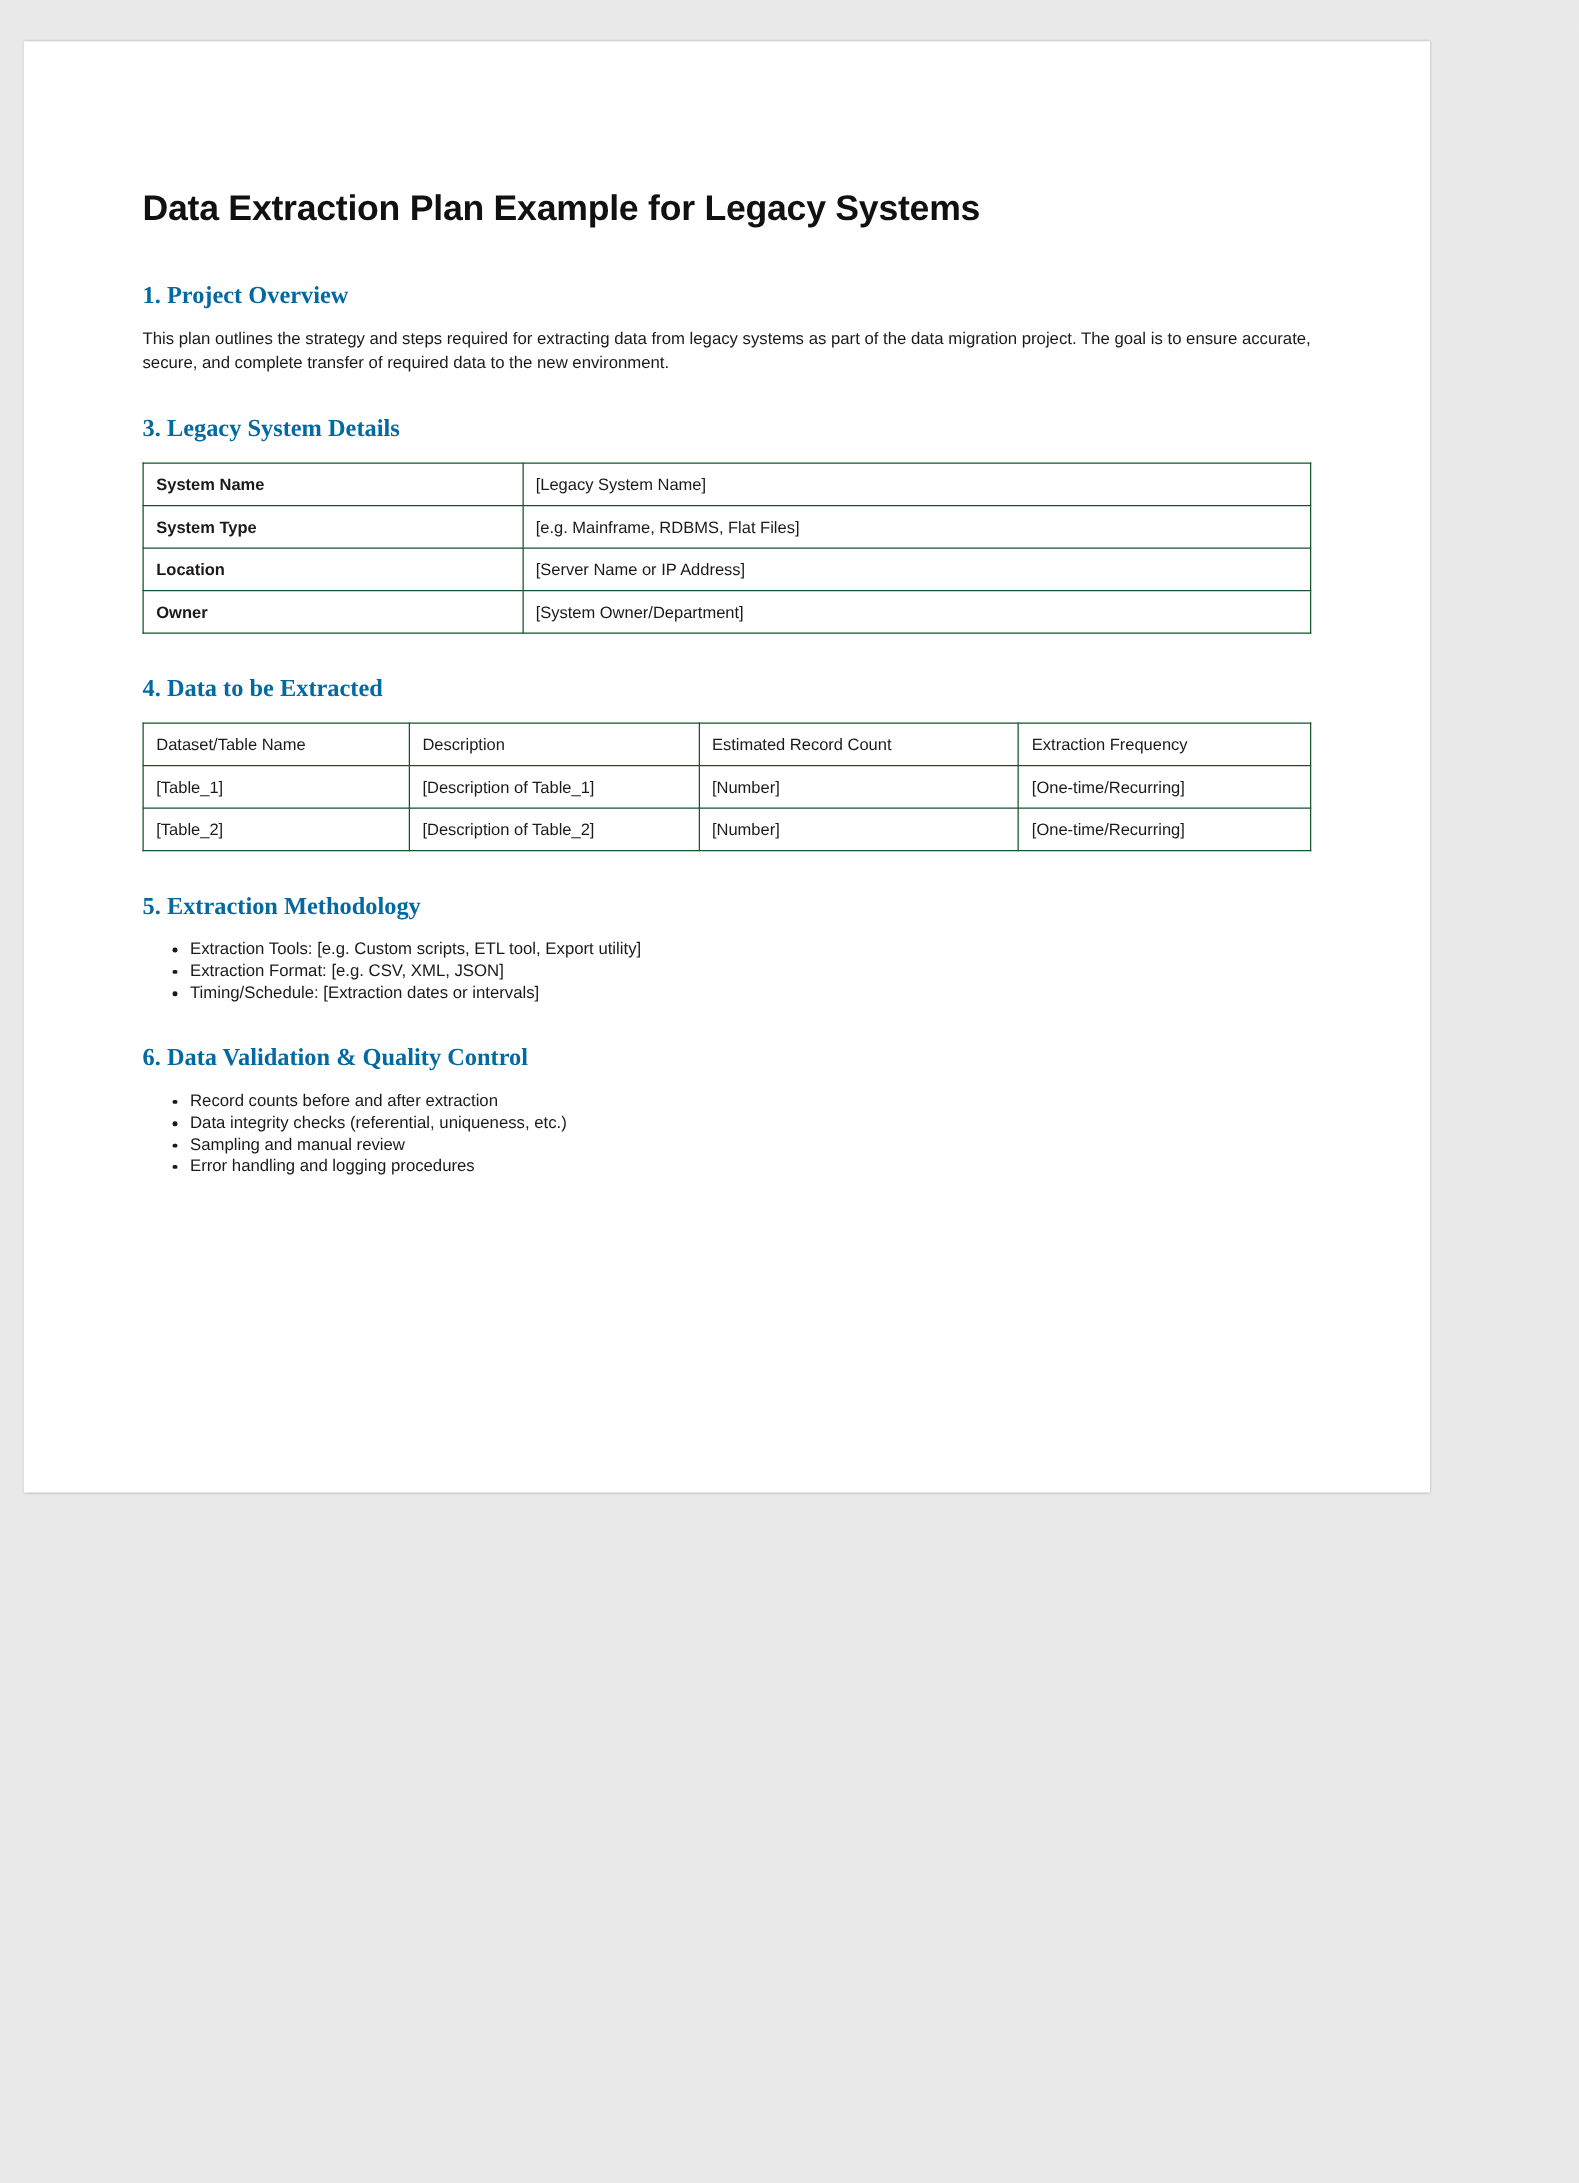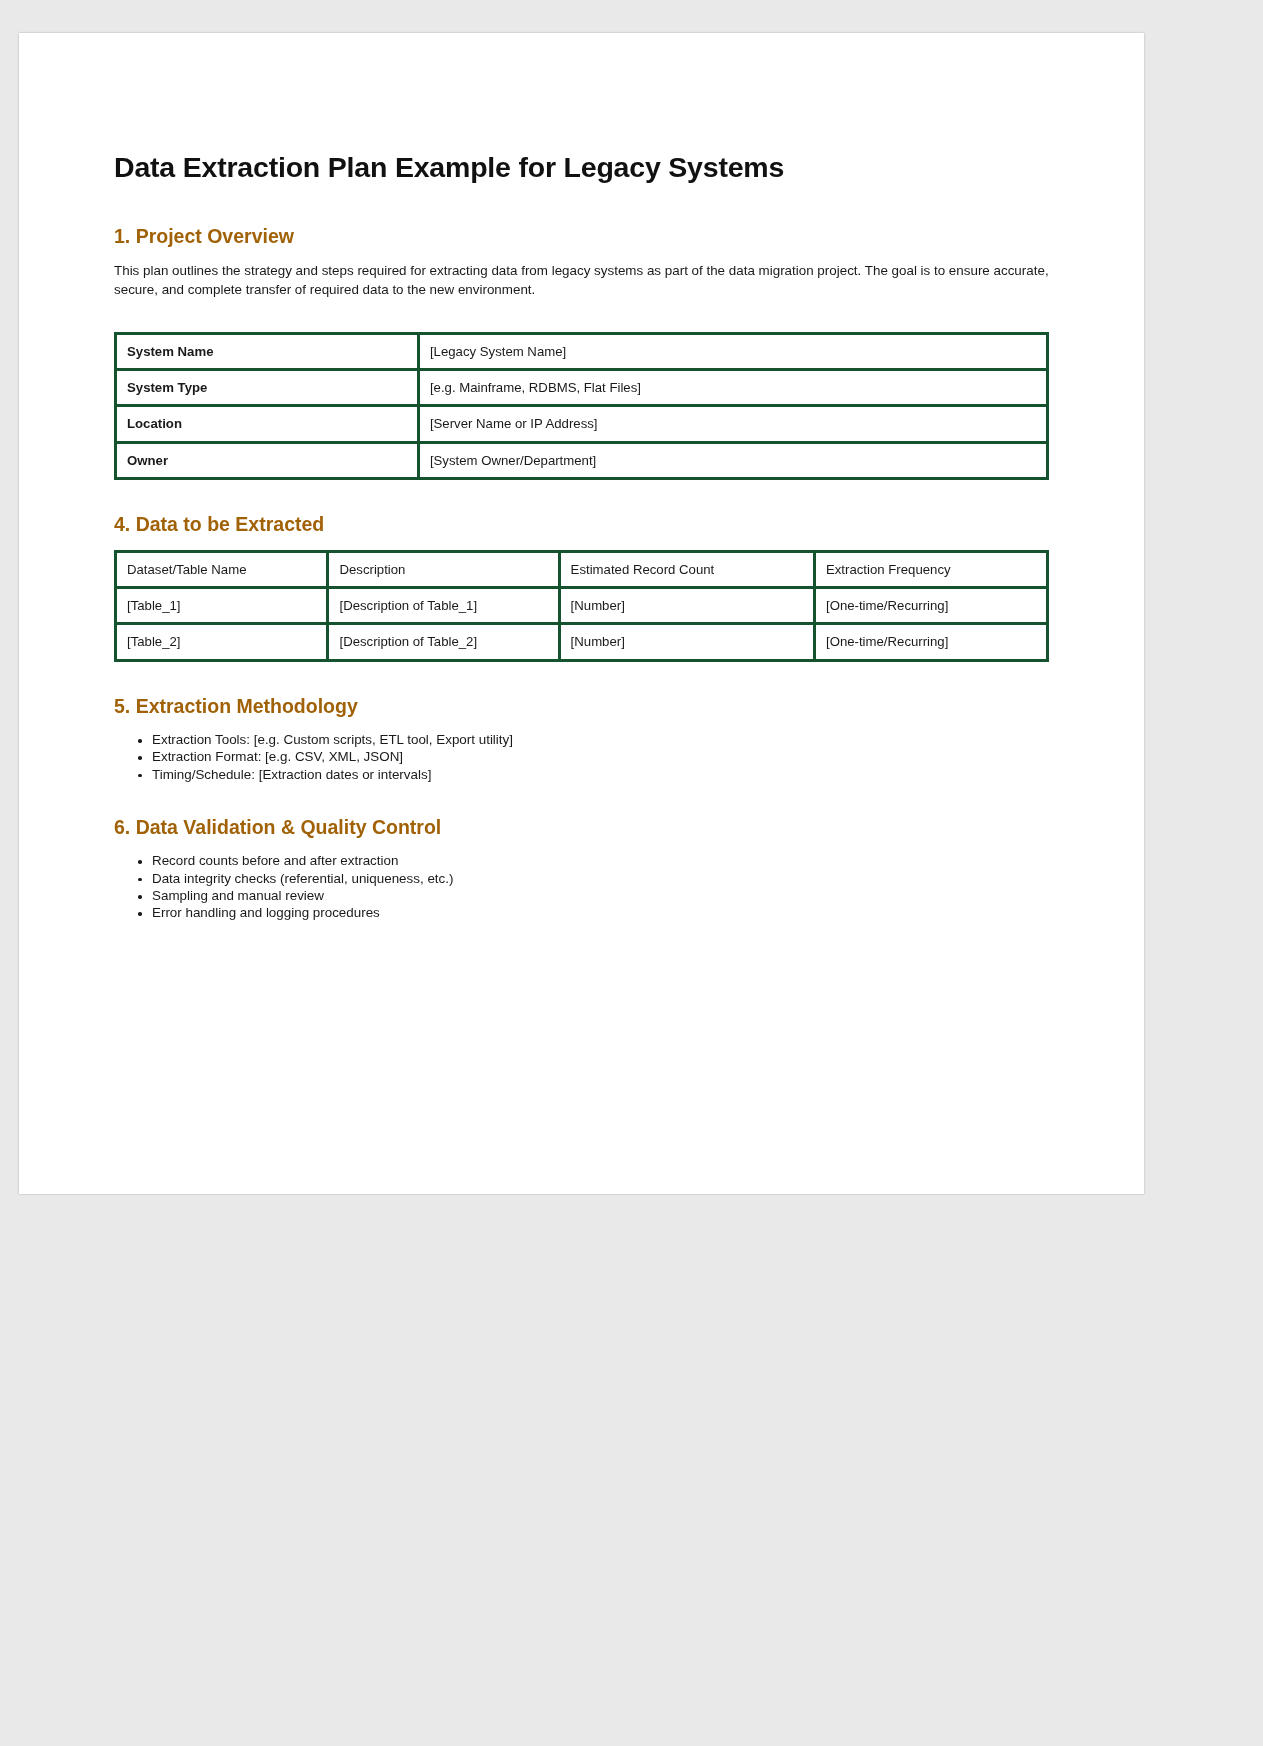--- a/index.html
+++ b/index.html
@@ -34,23 +34,24 @@
     font-size: 28.5px;
     font-weight: bold;
     color: #111111;
     margin: 0 0 41px 0;
     letter-spacing: -0.2px;
     line-height: 1.15;
   }
   h2.section-title {
     font-size: 19.5px;
     font-weight: bold;
-    color: #a16207;
+    color: #0369a1;
     margin: 0 0 14px 0;
     line-height: 1.2;
+    font-family: Liberation Serif, serif;
   }
   .section { margin-bottom: 33px; }
   p.body-text {
     font-size: 13.4px;
     line-height: 1.38;
     color: #1a1a1a;
     margin: 0;
     max-width: 950px;
   }
   ul.bullets {
@@ -75,21 +76,21 @@
     height: 3.5px;
     background: #1a1a1a;
     border-radius: 50%;
   }
   table.doc-table {
     border-collapse: collapse;
     width: 100%;
     table-layout: fixed;
   }
   table.doc-table td, table.doc-table th {
-    border: 3px solid #14532d;
+    border: 1px solid #14532d;
     padding: 8px 10px;
     font-size: 13.2px;
     color: #1a1a1a;
     text-align: left;
     vertical-align: middle;
     line-height: 1.3;
     height: 16px;
   }
   table.doc-table th {
     font-weight: normal;
@@ -117,20 +118,21 @@
 
       <h1 class="doc-title">Data Extraction Plan Example for Legacy Systems</h1>
 
       <div class="section">
         <h2 class="section-title">1. Project Overview</h2>
         <p class="body-text">This plan outlines the strategy and steps required for extracting data from legacy systems as part of the data migration project. The goal is to ensure accurate, secure, and complete transfer of required data to the new environment.</p>
       </div>
 
 
       <div class="section">
+        <h2 class="section-title">3. Legacy System Details</h2>
         <div class="table-wrap">
           <table class="doc-table tbl-sys">
             <colgroup>
                 <col class="c1">
                 <col class="c2">
               </colgroup>
             <tbody>
               <tr>
                 <td class="rowhead">System Name</td>
                 <td>[Legacy System Name]</td>

